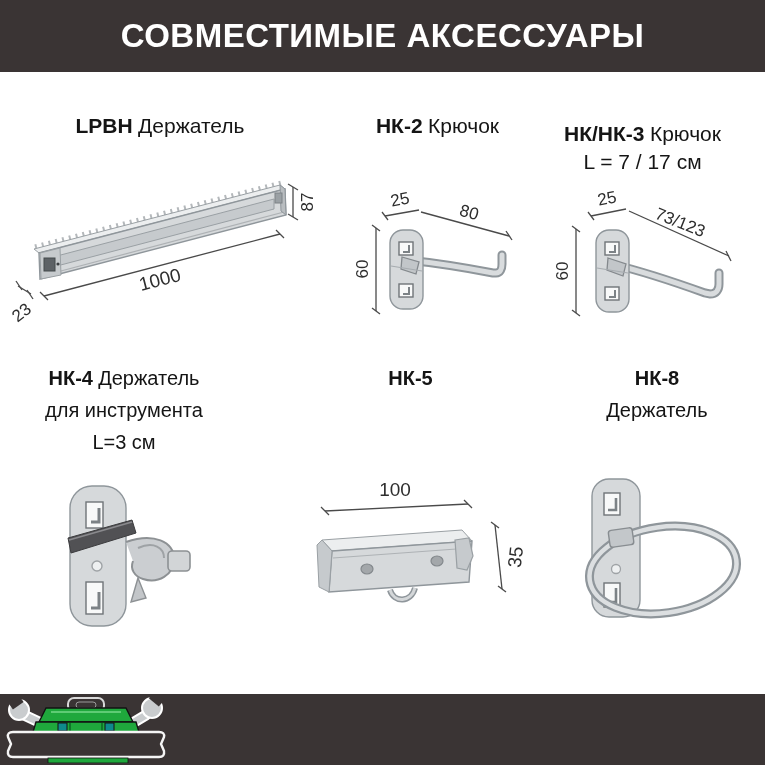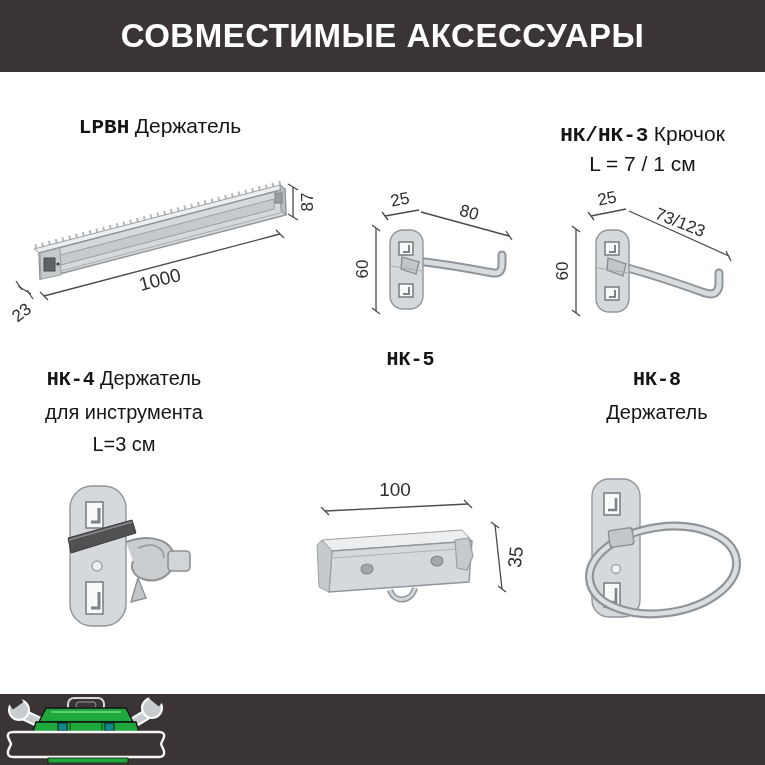--- a/index.html
+++ b/index.html
@@ -9,21 +9,21 @@
 
   
   .header { position:absolute; left:0; top:0; width:765px; height:72px;
             background:#3A3434; display:flex; align-items:center; justify-content:center; }
   .header-title { color:#ffffff; font-weight:bold; font-size:33px; letter-spacing:.5px; }
 
   
   .p-title { position:absolute; text-align:center; color:#151515; }
   .row1 .line { font-size:21px; line-height:28px; }
   .row2 .line { font-size:20px; line-height:32px; }
-  .p-model { font-weight:bold;font-family:Liberation Mono, monospace; }
+  .p-model { font-weight:bold; }
   .p-rest:not(:empty) { margin-left:.26em; }
 
   
   .drawing { position:absolute; }
   .dim-text { font-family:"Liberation Sans", sans-serif; fill:#2e2e2e; }
   .dim-line { stroke:#4a4a4a; stroke-width:1.3; fill:none; }
   .metal    { fill:#d6d9db; stroke:#8f969b; stroke-width:1.4; }
   .metal-lt { fill:#eceeef; stroke:#9aa0a4; stroke-width:1; }
   .metal-md { fill:#c6cacd; stroke:#9aa0a4; stroke-width:1; }
   .slot     { fill:#f8f9f9; stroke:#6f7478; stroke-width:1.4; }
@@ -39,26 +39,31 @@
   <div class="header">
     <span class="header-title">СОВМЕСТИМЫЕ АКСЕССУАРЫ</span>
   </div>
 
   <div class="p-title row1" style="left:0; top:112px; width:320px;">
     <div class="line">
       <span class="p-model">LPBH</span><span class="p-rest">Держатель</span>
     </div>
   </div>
 
+  <div class="p-title row1" style="left:340px; top:112px; width:195px;">
+    <div class="line">
+      <span class="p-model">НК-2</span><span class="p-rest">Крючок</span>
+    </div>
+  </div>
 
   <div class="p-title row1" style="left:535px; top:120px; width:215px;">
     <div class="line">
       <span class="p-model">НК/НК-3</span><span class="p-rest">Крючок</span>
     </div>
-    <div class="line">L = 7 / 1 см</div>
+    <div class="line">L = 7 / 17 см</div>
   </div>
 
   <svg class="drawing" style="left:8px; top:180px;" width="312" height="150" viewBox="0 0 312 150">
     <g>
       <line x1="27" y1="67" x2="273" y2="3" stroke="#b4b8bb" stroke-width="5" stroke-dasharray="2,5"></line>
       <polygon class="metal-lt" points="26,69 272,5 277,9 31,73"></polygon>
       <polygon class="metal" points="31,73 277,9 278,35 32,99"></polygon>
       <polygon class="metal-md" points="45,77 266,19 266,29 45,87"></polygon>
       <line x1="34" y1="96" x2="276" y2="32" stroke="#aeb2b5" stroke-width="1.2"></line>
       <polygon class="metal-md" points="32,73 52,68 53,95 33,99"></polygon>
@@ -148,21 +153,21 @@
   </svg>
 
   <div class="p-title row2" style="left:10px; top:362px; width:228px;">
     <div class="line">
       <span class="p-model">НК-4</span><span class="p-rest">Держатель</span>
     </div>
     <div class="line">для инструмента</div>
     <div class="line">L=3 см</div>
   </div>
 
-  <div class="p-title row2" style="left:288px; top:342px; width:245px;">
+  <div class="p-title row2" style="left:288px; top:362px; width:245px;">
     <div class="line">
       <span class="p-model">НК-5</span><span class="p-rest"></span>
     </div>
   </div>
 
   <div class="p-title row2" style="left:543px; top:362px; width:228px;">
     <div class="line">
       <span class="p-model">НК-8</span><span class="p-rest"></span>
     </div>
     <div class="line">Держатель</div>

